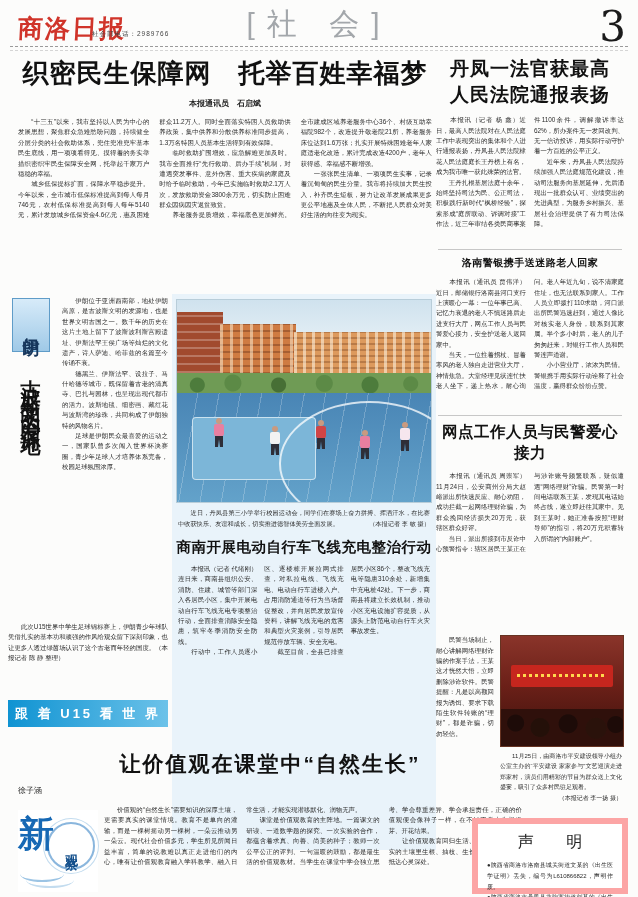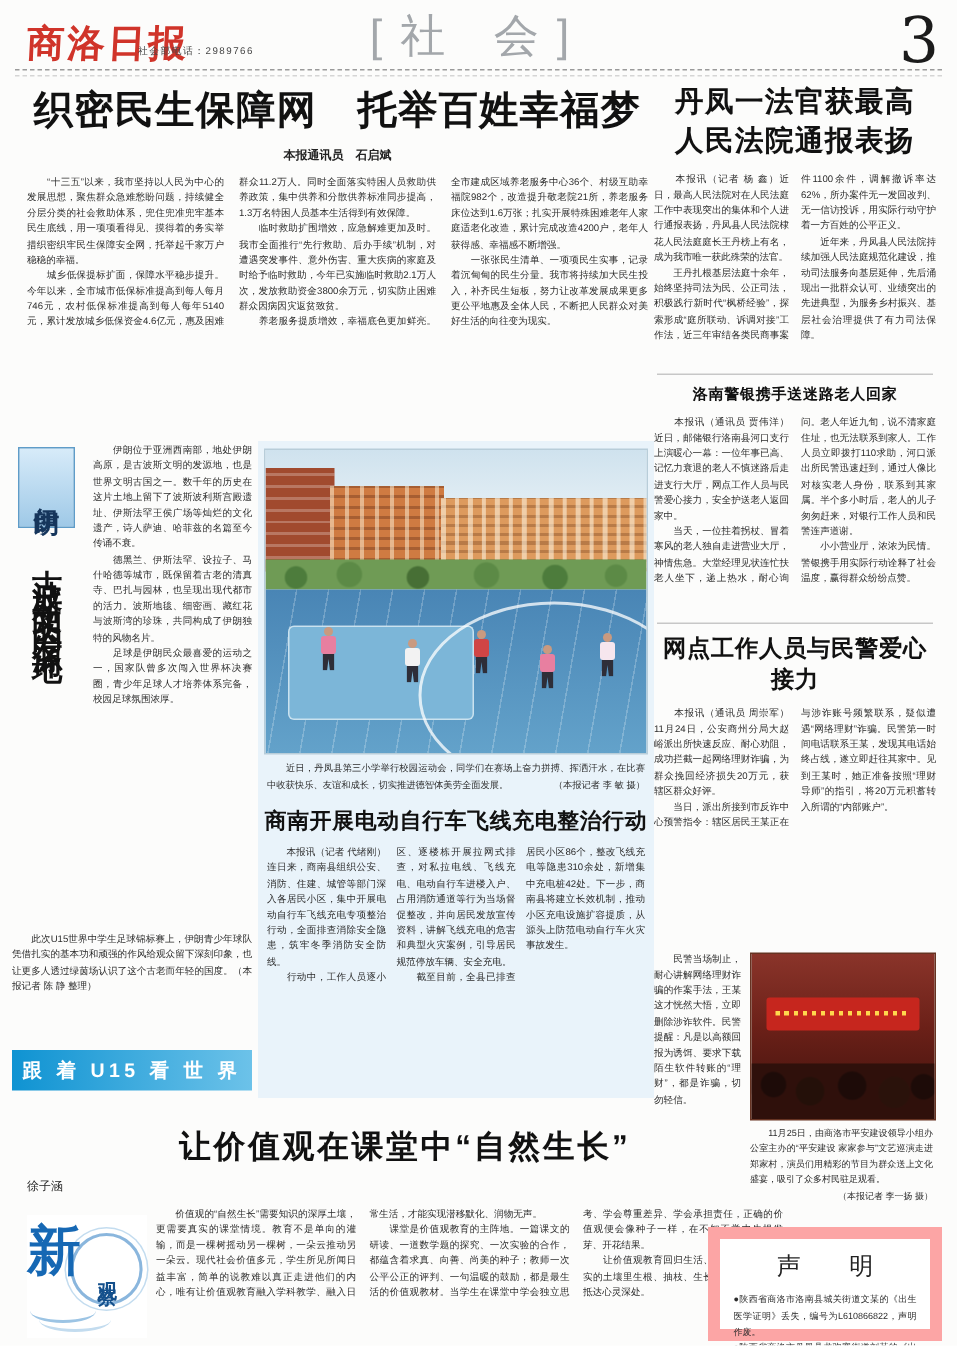--- a/index.html
+++ b/index.html
@@ -60,21 +60,21 @@
   .iran-tag span{writing-mode:vertical-rl;text-orientation:upright;font-size:17px;font-weight:bold;color:#16365c;}
   .iran-title{writing-mode:vertical-rl;text-orientation:upright;font-size:20px;font-weight:bold;
               letter-spacing:7px;margin:12px 0 0 8px;color:#111;}
   .iran-body{position:absolute;left:54px;top:0;width:106px;height:322px;}
   .iran-body2{position:absolute;left:0;top:326px;width:160px;height:70px;}
   
   .u15{position:absolute;left:8px;top:700px;width:160px;height:27px;
        background:linear-gradient(90deg,#0f93d2,#6cc2e9);display:flex;align-items:center;justify-content:center;}
   .u15 span{color:#fff;font-weight:bold;font-size:13px;letter-spacing:3px;}
   
-  .center-box{position:absolute;left:172px;top:294px;width:264px;height:438px;background:#e9f3fa;padding:0;}
+  .center-box{position:absolute;left:172px;top:294px;width:264px;height:556px;background:#e9f3fa;padding:0;}
   .photo-main{position:relative;margin:5px auto 0;width:254px;height:202px;overflow:hidden;border:1px solid #b8cdd9;}
   .ph-sky{position:absolute;top:0;left:0;width:100%;height:30%;background:linear-gradient(#cfe2ee,#eef5f8);}
   .ph-bld{position:absolute;}
   .ph-bld1{left:0;top:6%;width:18%;height:34%;background:#a14a2e;
            background-image:repeating-linear-gradient(0deg,rgba(255,255,255,.25) 0 2px,transparent 2px 8px);}
   .ph-bld2{left:17%;top:12%;width:30%;height:28%;background:#cf7b42;
            background-image:repeating-linear-gradient(90deg,rgba(255,245,220,.5) 0 3px,transparent 3px 10px),
                             repeating-linear-gradient(0deg,rgba(90,40,20,.35) 0 2px,transparent 2px 7px);}
   .ph-bld3{left:46%;top:16%;width:54%;height:24%;background:#dd9a5d;
            background-image:repeating-linear-gradient(90deg,rgba(255,248,230,.55) 0 3px,transparent 3px 9px),
@@ -114,21 +114,21 @@
   .ob-ring{position:absolute;right:3px;top:12px;width:44px;height:44px;border:2px solid #8ab6dd;
            border-radius:50%;box-shadow:0 0 0 3px #fff,0 0 0 4px #c3dcef;
            display:flex;align-items:center;justify-content:center;}
   .ob-sub{writing-mode:vertical-rl;text-orientation:upright;font-size:13px;font-weight:bold;color:#14508c;letter-spacing:2px;}
   .ob-main{position:absolute;left:0;top:0;font-size:36px;font-weight:bold;color:#1668b4;
            font-family:"Liberation Serif",serif;}
   .ob-wave{position:absolute;border-bottom:2px solid #9cc4e4;border-radius:50%;}
   .ob-w1{left:2px;bottom:10px;width:44px;height:14px;}
   .ob-w2{left:8px;bottom:4px;width:48px;height:14px;border-bottom-color:#c3dcef;}
   
-  .statement{position:absolute;left:472px;top:818px;width:156px;height:76px;border:8px solid #fca5a5;
+  .statement{position:absolute;left:472px;top:818px;width:156px;height:76px;border:6px solid #fca5a5;
              background:#fff;padding:6px 9px;box-sizing:border-box;}
   .st-title{text-align:center;font-size:16px;letter-spacing:14px;color:#222;margin-top:2px;text-indent:14px;}
   .st-items{margin-top:7px;font-size:6px;line-height:1.8;text-align:justify;color:#2c2c2c;}
 </style>
 </head>
 <body>
 
 <div class="page">
 
   <div class="masthead">商洛日报</div>

